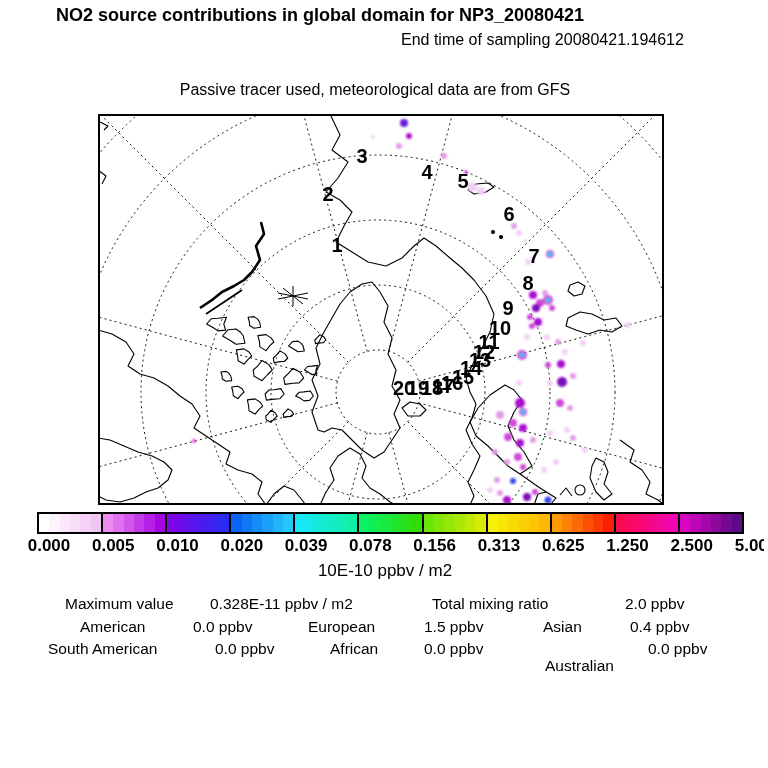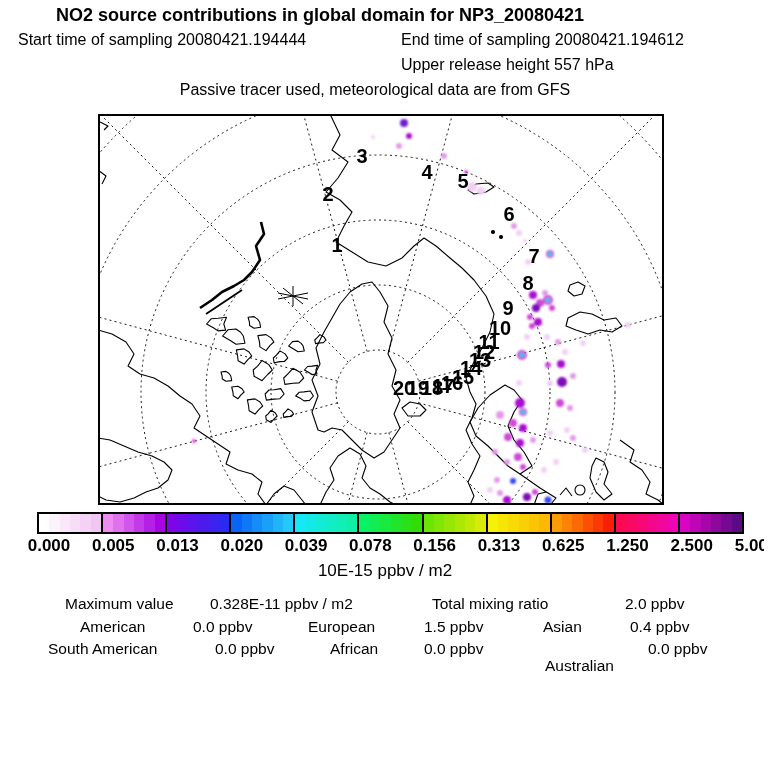--- a/index.html
+++ b/index.html
@@ -24,23 +24,21 @@
   .srow{left:0;width:768px;height:18px;font-size:15.5px;}
   .srow span{position:absolute;top:0;}
   .r1{top:595px;} .r2{top:618px;} .r3{top:640px;}
 </style>
 </head>
 <body>
 
 <div class="page">
 
   <div class="abs title">NO2 source contributions in global domain for NP3_20080421</div>
-  <div class="abs h2a">Start time of sampling 20080421.194444</div>
   <div class="abs h2b">End time of sampling 20080421.194612</div>
-  <div class="abs h3b">Upper release height  557 hPa</div>
   <div class="abs h4">Passive tracer used, meteorological data are from GFS</div>
 
   <svg class="abs mapwrap" id="mapsvg" viewBox="0 0 566 391">
     <defs>
         <clipPath id="mclip">
           <rect x="0" y="0" width="566" height="391"></rect>
         </clipPath>
       <filter id="soft" x="-60%" y="-60%" width="220%" height="220%">
           <feGaussianBlur stdDeviation="1.1"></feGaussianBlur>
         </filter>
@@ -296,32 +294,32 @@
         <div class="cstep" style="background: rgb(191, 6, 182);"></div>
         <div class="cstep" style="background: rgb(166, 7, 170);"></div>
         <div class="cstep" style="background: rgb(142, 8, 158);"></div>
         <div class="cstep" style="background: rgb(117, 9, 146);"></div>
         <div class="cstep" style="background: rgb(92, 10, 134);"></div>
       </div>
     </div>
   <div class="abs ticks" id="cbticks">
       <span style="left: 37px;">0.000</span>
       <span style="left: 101.273px;">0.005</span>
-      <span style="left: 165.545px;">0.013</span>
+      <span style="left: 165.545px;">0.010</span>
       <span style="left: 229.818px;">0.020</span>
       <span style="left: 294.091px;">0.039</span>
       <span style="left: 358.364px;">0.078</span>
       <span style="left: 422.636px;">0.156</span>
       <span style="left: 486.909px;">0.313</span>
       <span style="left: 551.182px;">0.625</span>
       <span style="left: 615.455px;">1.250</span>
       <span style="left: 679.727px;">2.500</span>
       <span style="left: 744px;">5.000</span>
     </div>
-  <div class="abs unit">10E-15 ppbv / m2</div>
+  <div class="abs unit">10E-10 ppbv / m2</div>
 
   <div class="abs srow r1" id="srow1">
       <span style="left: 65px;">Maximum value</span>
       <span style="left: 210px;">0.328E-11 ppbv / m2</span>
       <span style="left: 432px;">Total mixing ratio</span>
       <span style="left: 625px;">2.0 ppbv</span>
     </div>
   <div class="abs srow r2" id="srow2">
       <span style="left: 80px;">American</span>
       <span style="left: 193px;">0.0 ppbv</span>

